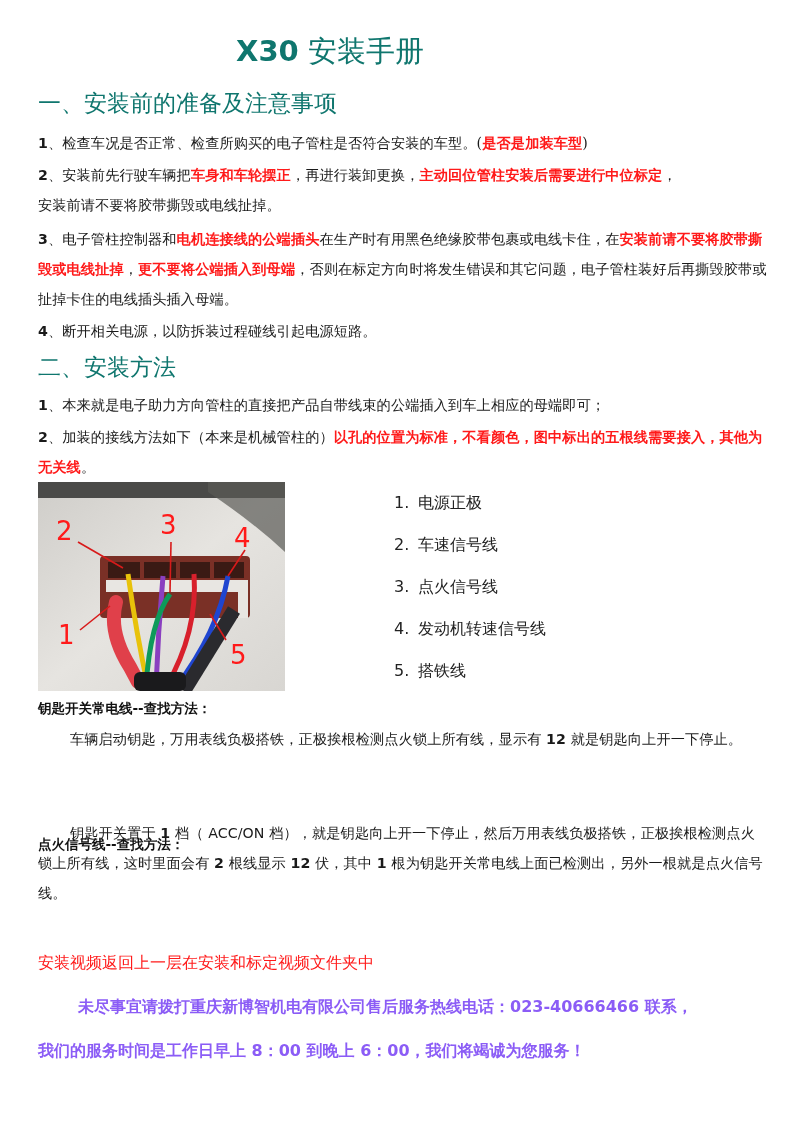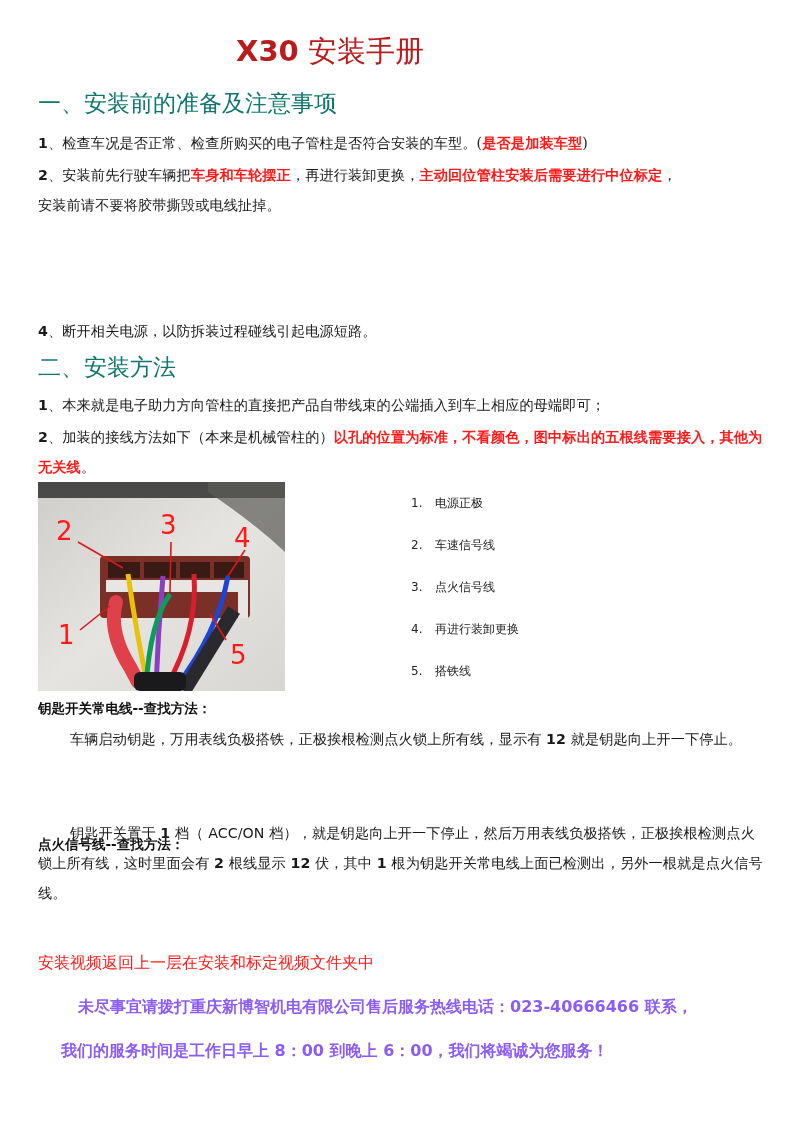--- a/index.html
+++ b/index.html
@@ -5,42 +5,42 @@
     html, body { margin: 0; padding: 0; background: #ffffff; }
     body {
       width: 800px; height: 1131px; position: relative; overflow: hidden;
       font-family: "DejaVu Serif", "Liberation Serif", serif;
       color: #1a1a1a;
     }
     .page { position: absolute; left: 0; top: 0; width: 800px; height: 1131px; }
     .title {
       position: absolute; top: 32px; left: 0; width: 660px; text-align: center;
       font-family: "DejaVu Sans", "Liberation Sans", sans-serif;
-      font-size: 29px; font-weight: normal; color: #b91c1c;
+      font-size: 29px; font-weight: normal; color: #0f766e;
     }
     .title .x30 { font-weight: bold; }
     .h1 {
       position: absolute; left: 38px;
       font-family: "DejaVu Sans", "Liberation Sans", sans-serif;
       font-size: 23px; color: #0f766e;
     }
     .p {
       position: absolute; left: 38px; width: 730px;
       font-size: 14.2px; line-height: 30px; letter-spacing: 0.1px;
     }
     .red { color: #ff1a1a; font-weight: bold; font-family: "DejaVu Sans", "Liberation Sans", sans-serif; }
     .num { font-family: "DejaVu Sans", "Liberation Sans", sans-serif; font-weight: bold; }
     .photo {
       position: absolute; left: 38px; top: 482px; width: 247px; height: 209px;
       overflow: hidden; background: #dedcd8;
     }
     .legend {
-      position: absolute; left: 411px; top: 488px;
+      position: absolute; left: 394px; top: 488px;
       font-family: "DejaVu Sans", "Liberation Sans", sans-serif;
-      font-size: 12px; color: #222;
+      font-size: 16px; color: #222;
     }
     .legend .li { height: 42px; line-height: 30px; }
     .legend .n { display: inline-block; width: 24px; }
     .sub-h {
       position: absolute; left: 38px;
       font-family: "DejaVu Sans", "Liberation Sans", sans-serif;
       font-size: 13.5px; font-weight: bold; color: #111;
     }
     .indent { text-indent: 32px; }
     .video-note {
@@ -67,20 +67,23 @@
   <div class="h1" style="top:88px;">一、安装前的准备及注意事项</div>
 
   <div class="p" style="top:128px;">
     <span class="num">1</span><span>、</span><span>检查车况是否正常、检查所购买的电子管柱是否符合安装的车型。(</span><span class="red">是否是加装车型</span><span>)</span>
   </div>
 
   <div class="p" style="top:160px;">
     <span class="num">2</span><span>、</span><span>安装前先行驶车辆把</span><span class="red">车身和车轮摆正</span><span>，再进行装卸更换，</span><span class="red">主动回位管柱安装后需要进行中位标定</span><span>，</span><br><span>安装前请不要将胶带撕毁或电线扯掉。</span>
   </div>
 
+  <div class="p" style="top:224px;">
+    <span class="num">3</span><span>、</span><span>电子管柱控制器和</span><span class="red">电机连接线的公端插头</span><span>在生产时有用黑色绝缘胶带包裹或电线卡住，在</span><span class="red">安装前请不要将胶带撕毁或电线扯掉</span><span>，</span><span class="red">更不要将公端插入到母端</span><span>，否则在标定方向时将发生错误和其它问题，电子管柱装好后再撕毁胶带或扯掉卡住的电线插头插入母端。</span>
+  </div>
 
   <div class="p" style="top:316px;">
     <span class="num">4</span><span>、</span><span>断开相关电源，以防拆装过程碰线引起电源短路。</span>
   </div>
 
   <div class="h1" style="top:352px;">二、安装方法</div>
 
   <div class="p" style="top:390px;">
     <span class="num">1</span><span>、</span><span>本来就是电子助力方向管柱的直接把产品自带线束的公端插入到车上相应的母端即可；</span>
   </div>
@@ -133,36 +136,36 @@
         <text x="20" y="162">1</text>
         <text x="192" y="182">5</text>
       </g>
     </svg>
   </div>
 
   <div class="legend">
     <div class="li"><span class="n">1.</span><span>电源正极</span></div>
     <div class="li"><span class="n">2.</span><span>车速信号线</span></div>
     <div class="li"><span class="n">3.</span><span>点火信号线</span></div>
-    <div class="li"><span class="n">4.</span><span>再进行装卸更换</span></div>
+    <div class="li"><span class="n">4.</span><span>发动机转速信号线</span></div>
     <div class="li"><span class="n">5.</span><span>搭铁线</span></div>
   </div>
 
   <div class="sub-h" style="top:700px;">钥匙开关常电线--查找方法：</div>
   <div class="p indent" style="top:724px;">
     <span>车辆启动钥匙，万用表线负极搭铁，正极挨根检测点火锁上所有线，显示有 </span><span class="num">12</span><span> 就是钥匙向上开一下停止。</span>
   </div>
 
   <div class="sub-h" style="top:836px;text-align:right;">点火信号线--查找方法：</div>
   <div class="p indent" style="top:818px;">
     <span>钥匙开关置于 </span><span class="num">1</span><span> 档（ </span><span class="num" style="font-weight:normal;">ACC/ON</span><span> 档），就是钥匙向上开一下停止，然后万用表线负极搭铁，正极挨根检测点火锁上所有线，这时里面会有 </span><span class="num">2</span><span> 根线显示 </span><span class="num">12</span><span> 伏，其中 </span><span class="num">1</span><span> 根为钥匙开关常电线上面已检测出，另外一根就是点火信号线。</span>
   </div>
 
   <div class="video-note">安装视频返回上一层在安装和标定视频文件夹中</div>
 
   <div class="contact" style="top:994px; text-indent:40px;">
     <span>未尽事宜请拨打重庆新博智机电有限公司售后服务热线电话：</span><span>023-40666466</span><span> 联系，</span>
   </div>
-  <div class="contact" style="top:1038px;margin-left:23px;">
+  <div class="contact" style="top:1038px;">
     <span>我们的服务时间是工作日早上 </span><span>8：00</span><span> 到晚上 </span><span>6：00</span><span>，我们将竭诚为您服务！</span>
   </div>
 
 </div>
 
 </body></html>

